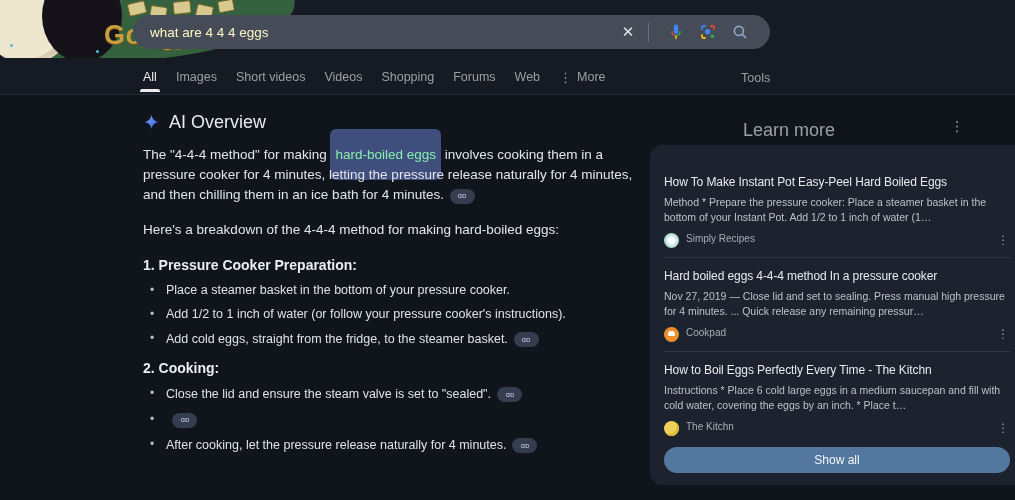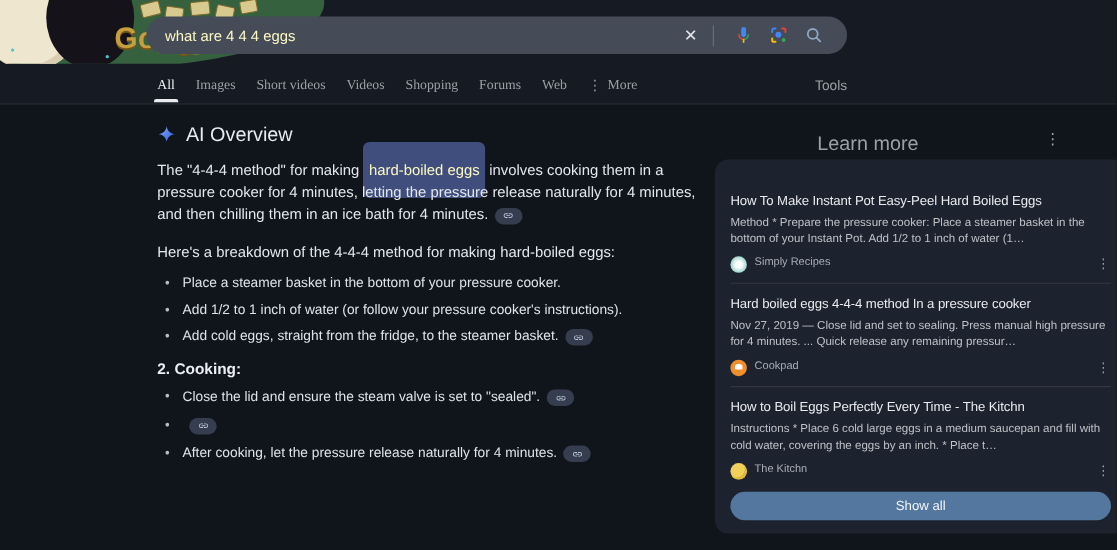--- a/index.html
+++ b/index.html
@@ -33,36 +33,36 @@
                 background:var(--search_bg,#454b57); border-radius:17px;
                 display:flex; align-items:center; padding:0 14px 0 17px; }
   .search-query { flex:1; font-size:13.5px; color:#fef9c3; }
   .sb-icon { display:flex; align-items:center; justify-content:center; cursor:pointer; }
   .clear-x { font-size:15px; color:#e0e3e8; width:18px; }
   .sb-divider { width:1px; height:19px; background:#6a7180; margin:0 11px; }
   .sb-svg { width:18px; height:18px; margin:0 7px; }
   
   .tabs { position:absolute; left:143px; top:64px; display:flex; align-items:center;
           gap:19px; font-size:12.5px; color:#9aa0a6; height:26px; }
-  .tab { cursor:pointer; position:relative; white-space:nowrap;font-family:Liberation Serif, serif; }
+  .tab { cursor:pointer; position:relative; white-space:nowrap; }
   .tab.active { color:#eceef1; }
   .tab.active::after { content:""; position:absolute; left:-3px; right:-3px; bottom:-8px;
                        height:3px; background:#e8eaed; border-radius:2px 2px 0 0; }
   .tab-more { display:flex; align-items:center; gap:5px; }
   .kebab { font-size:13px; color:#9aa0a6; line-height:1; }
   .tools { position:absolute; left:741px; top:71px; font-size:12.5px; color:#9aa0a6; cursor:pointer; }
   
   .main-col { position:absolute; left:143px; top:112px; width:500px; }
   .ai-head { display:flex; align-items:center; gap:9px; height:20px; }
   .ai-label { font-size:18px; font-weight:400; color:#e8eaed; }
   .learn-more { position:absolute; left:743px; top:120px; font-size:18px; color:#9aa0a6; cursor:pointer; }
   .ai-kebab { position:absolute; left:950px; top:118px; font-size:14px; color:#9aa0a6;
               width:14px; text-align:center; cursor:pointer; }
   .para { margin-top:13px; font-size:13.5px; line-height:20px; color:#e3e6ea; width:492px; }
-  .hl { background:var(--highlight,#3f4e7d); color:#fef9c3; border-radius:6px; padding:18px 5px; cursor:pointer; }
+  .hl { background:var(--highlight,#3f4e7d); color:#86efac; border-radius:6px; padding:18px 5px; cursor:pointer; }
   .chip { display:inline-flex; align-items:center; justify-content:center;
           width:25px; height:15px; background:#353d4f; border-radius:9px;
           vertical-align:-2px; margin-left:6px; cursor:pointer; }
   .chip svg { width:10px; height:10px; fill:#b9c3d6; }
   .sec-head { margin-top:17px; font-size:14px; font-weight:700; color:#eceef1; }
   ul.blist { list-style:none; margin-top:11px; }
   ul.blist li { display:flex; align-items:flex-start; margin-bottom:10.5px;
                 font-size:12.5px; line-height:13.5px; color:#dfe2e6; padding-left:7px; }
   .bdot { width:16px; flex:none; color:#b9bec5; font-size:12px; }
   
@@ -171,20 +171,21 @@
   <p class="para">
     <span>The "4-4-4 method" for making </span><span class="hl">hard-boiled eggs</span><span> involves cooking them in a pressure cooker for 4 minutes, letting the pressure release naturally for 4 minutes, and then chilling them in an ice bath for 4 minutes.</span><span class="chip">
         <svg viewBox="0 0 24 24">
           <path d="M3.9 12A3.1 3.1 0 0 1 7 8.9h4V7H7a5 5 0 0 0 0 10h4v-1.9H7A3.1 3.1 0 0 1 3.9 12zM8 13h8v-2H8v2zm9-6h-4v1.9h4a3.1 3.1 0 0 1 0 6.2h-4V17h4a5 5 0 0 0 0-10z"></path>
         </svg>
       </span>
   </p>
 
   <p class="para" style="margin-top:15px;">Here's a breakdown of the 4-4-4 method for making hard-boiled eggs:</p>
 
+  <div class="sec-head">1. Pressure Cooker Preparation:</div>
   <ul class="blist">
     <li>
         <span class="bdot">•</span>
         <span>Place a steamer basket in the bottom of your pressure cooker.</span>
       </li>
     <li>
         <span class="bdot">•</span>
         <span>Add 1/2 to 1 inch of water (or follow your pressure cooker's instructions).</span>
       </li>
     <li>

